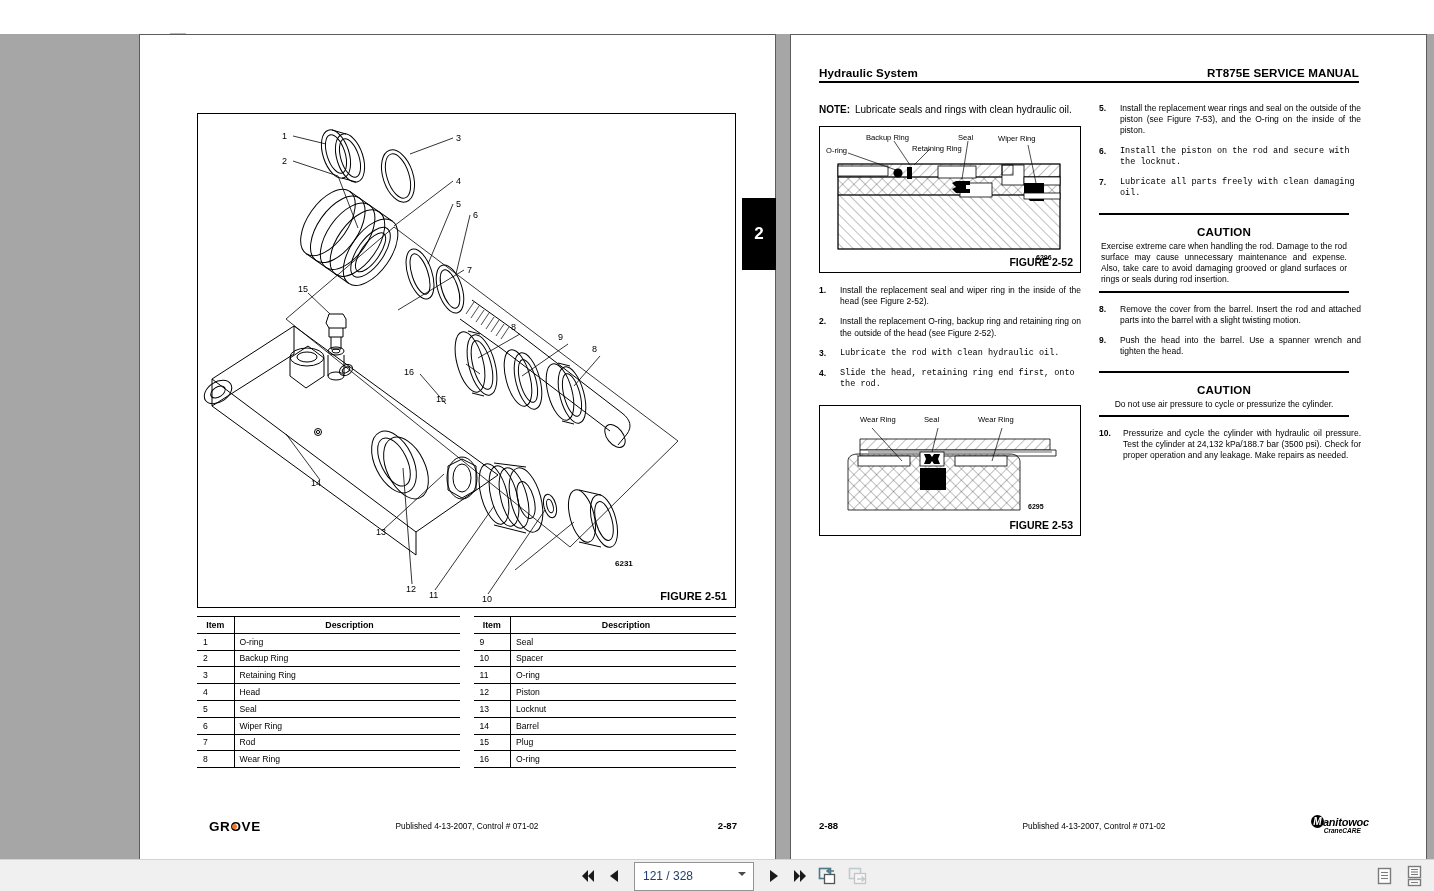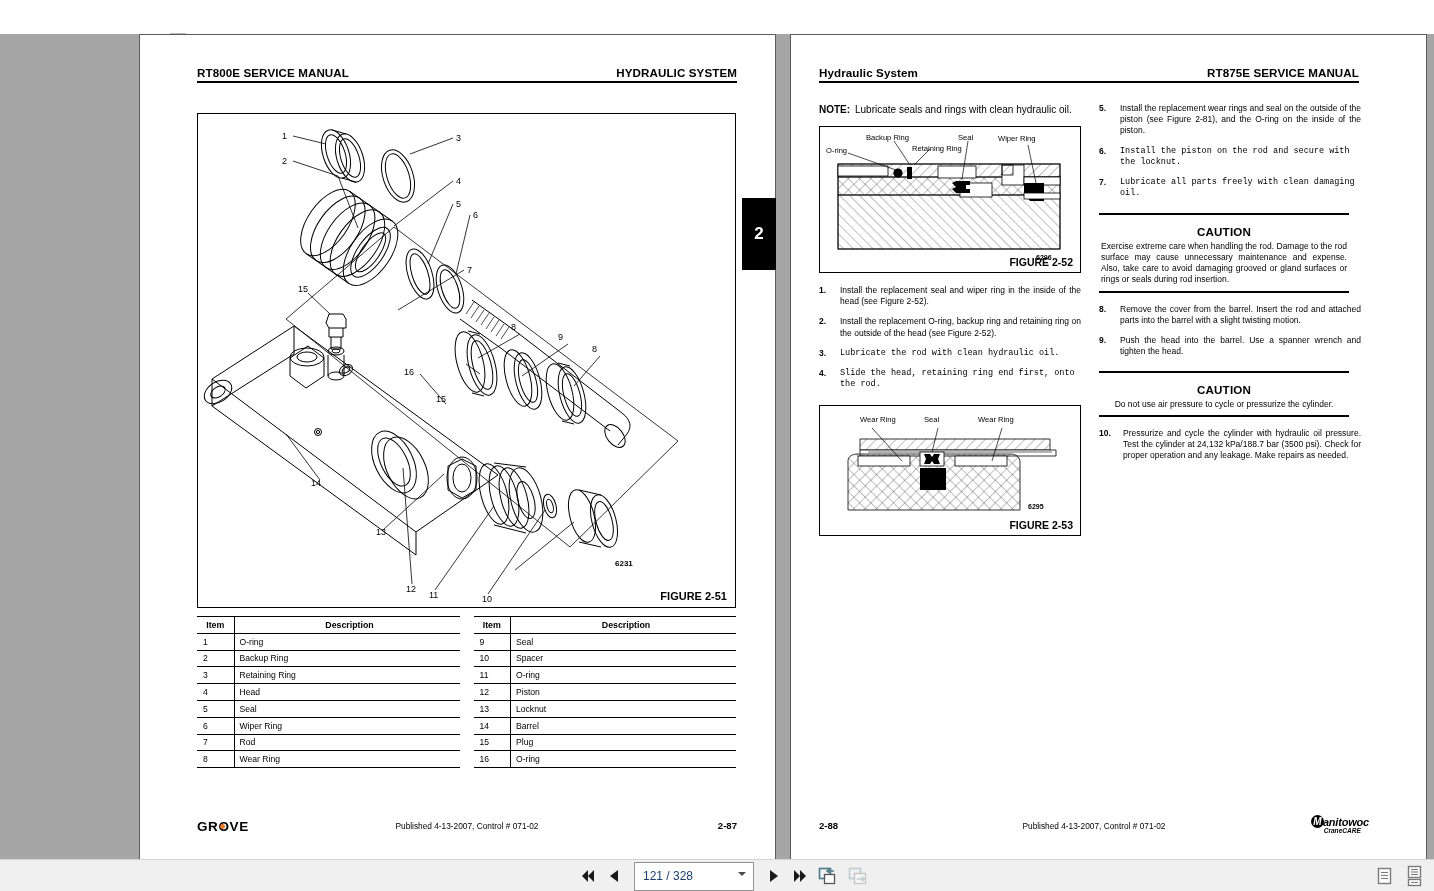--- a/index.html
+++ b/index.html
@@ -120,21 +120,21 @@
   .foot-pub {
     position: absolute; left: 0; right: 0; top: 2px; text-align: center;
     font-size: 8.3px; color: #000;
   }
   .foot-pageno {
     position: absolute; top: 1px; font-size: 9.6px; font-weight: bold; color: #000;
   }
   #page-left .foot-pageno { right: 0; }
   #page-right .foot-pageno { left: 0; }
   #grovelogo {
-    position: absolute; left: 0; top: 0;
+    position: absolute; left: 12px; top: 0;
     font-size: 13.5px; font-weight: bold; letter-spacing: .6px; color: #000;
   }
   #grovelogo .o-mark { position: relative; }
   #grovelogo .o-mark:after {
     content: ""; position: absolute; left: 2px; top: 5px;
     width: 5px; height: 5px; background: #e8792b; border-radius: 50%;
   }
   #manitowoc {
     position: absolute; right: 0; top: -4px; text-align: right;
   }
@@ -223,24 +223,20 @@
 
 <div id="tabbar">
   <div id="tab-skew"></div>
 </div>
 
 <div id="viewer">
 
   <div class="page" id="page-left">
     <div class="page-inner">
 
-      <div class="runhead">
-        <span>RT800E SERVICE MANUAL</span>
-        <span>HYDRAULIC SYSTEM</span>
-      </div>
 
       <div id="fig51">
         <svg width="537" height="493" viewBox="0 0 537 493">
           <g fill="none" stroke="#000" stroke-width="1" stroke-linejoin="round">
 
             <path d="M88 205 L196 113 L480 327 L372 433 Z" stroke="#000" stroke-width="0.8" fill="none"></path>
 
             <ellipse cx="138" cy="40" rx="13" ry="25" transform="rotate(-18 138 40)"></ellipse>
             <ellipse cx="138" cy="40" rx="9" ry="20" transform="rotate(-18 138 40)"></ellipse>
             <ellipse cx="152" cy="44" rx="13" ry="25" transform="rotate(-18 152 44)"></ellipse>
@@ -612,21 +608,21 @@
           <div class="figcap">FIGURE 2-53</div>
         </div>
 
       </div>
 
       <div class="col" id="rcol-b">
 
         <ol class="steps">
           <li>
               <span class="n">5.</span>
-              <span class="t">Install the replacement wear rings and seal on the outside of the piston (see Figure 2-81), and the O-ring on the inside of the piston.</span>
+              <span class="t">Install the replacement wear rings and seal on the outside of the piston (see Figure 7-53), and the O-ring on the inside of the piston.</span>
             </li>
           <li>
               <span class="n">6.</span>
               <span class="t nj">Install the piston on the rod and secure with the locknut.</span>
             </li>
           <li>
               <span class="n">7.</span>
               <span class="t nj">Lubricate all parts freely with clean damaging oil.</span>
             </li>
         </ol>

